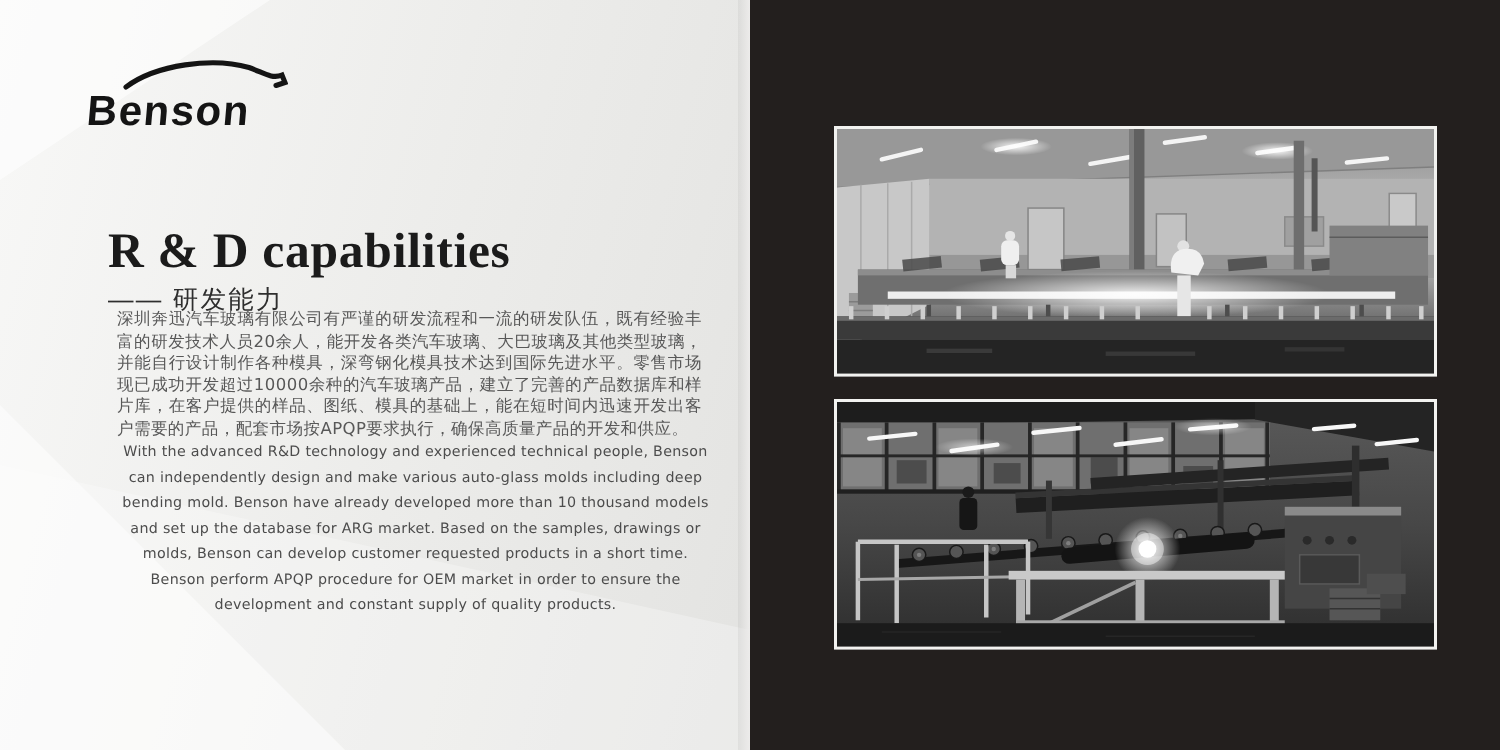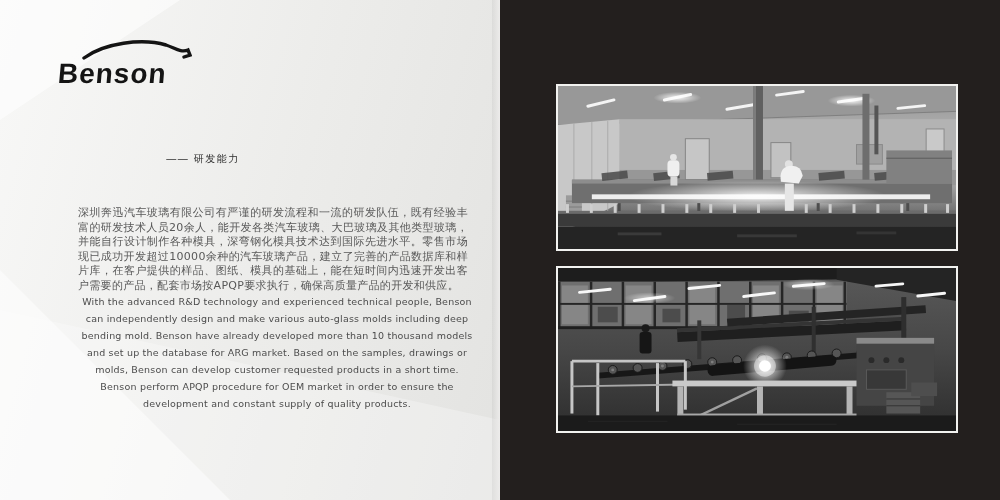--- a/index.html
+++ b/index.html
@@ -28,22 +28,22 @@
     font-size:28px;font-weight:bold;letter-spacing:1px;color:#141414;
     transform:skewX(-5deg);
   }
   
   .heading-block{position:absolute;left:72px;top:150px;width:262px;}
   .heading-block h1{
     margin:0;font-family:"Liberation Serif", serif;font-weight:bold;
     font-size:33px;line-height:36px;color:#1b1b1b;white-space:nowrap;letter-spacing:0.5px;
   }
   .subtitle{
-    width:262px;text-align:center;margin-top:2px;
-    font-size:10px;letter-spacing:1.5px;color:#2e2e2e;
+    width:262px;text-align:left;margin-top:2px;
+    font-size:17px;letter-spacing:1.5px;color:#2e2e2e;
   }
   
   .para{position:absolute;margin:0;color:#585858;text-align:center;}
   .para.cn{
     left:78px;top:206px;width:390px;
     font-size:11px;line-height:14.5px;letter-spacing:0.3px;text-align:justify;
     font-family:"DejaVu Sans", sans-serif;
   }
   .para.en{
     left:78px;top:293px;width:398px;
@@ -72,20 +72,21 @@
     <div class="page-edge"></div>
 
     <div class="logo">
       <svg class="logo-swoosh" viewBox="0 0 112 26">
         <path d="M4,22 C24,7 62,2 86,9 C95,12 101,17 108,14 L110,19 L104,21" fill="none" stroke="#141414" stroke-width="3.4" stroke-linecap="round"></path>
       </svg>
       <span class="logo-text">Benson</span>
     </div>
 
     <div class="heading-block">
+      <h1>R &amp; D capabilities</h1>
       <div class="subtitle">—— 研发能力</div>
     </div>
 
     <p class="para cn">深圳奔迅汽车玻璃有限公司有严谨的研发流程和一流的研发队伍，既有经验丰富的研发技术人员20余人，能开发各类汽车玻璃、大巴玻璃及其他类型玻璃，并能自行设计制作各种模具，深弯钢化模具技术达到国际先进水平。零售市场现已成功开发超过10000余种的汽车玻璃产品，建立了完善的产品数据库和样片库，在客户提供的样品、图纸、模具的基础上，能在短时间内迅速开发出客户需要的产品，配套市场按APQP要求执行，确保高质量产品的开发和供应。</p>
     <p class="para en">With the advanced R&amp;D technology and experienced technical people, Benson can independently design and make various auto-glass molds including deep bending mold. Benson have already developed more than 10 thousand models and set up the database for ARG market. Based on the samples, drawings or molds, Benson can develop customer requested products in a short time. Benson perform APQP procedure for OEM market in order to ensure the development and constant supply of quality products.</p>
   </section>
 
   <section class="right-page">
 
     <figure class="photo photo-top">

